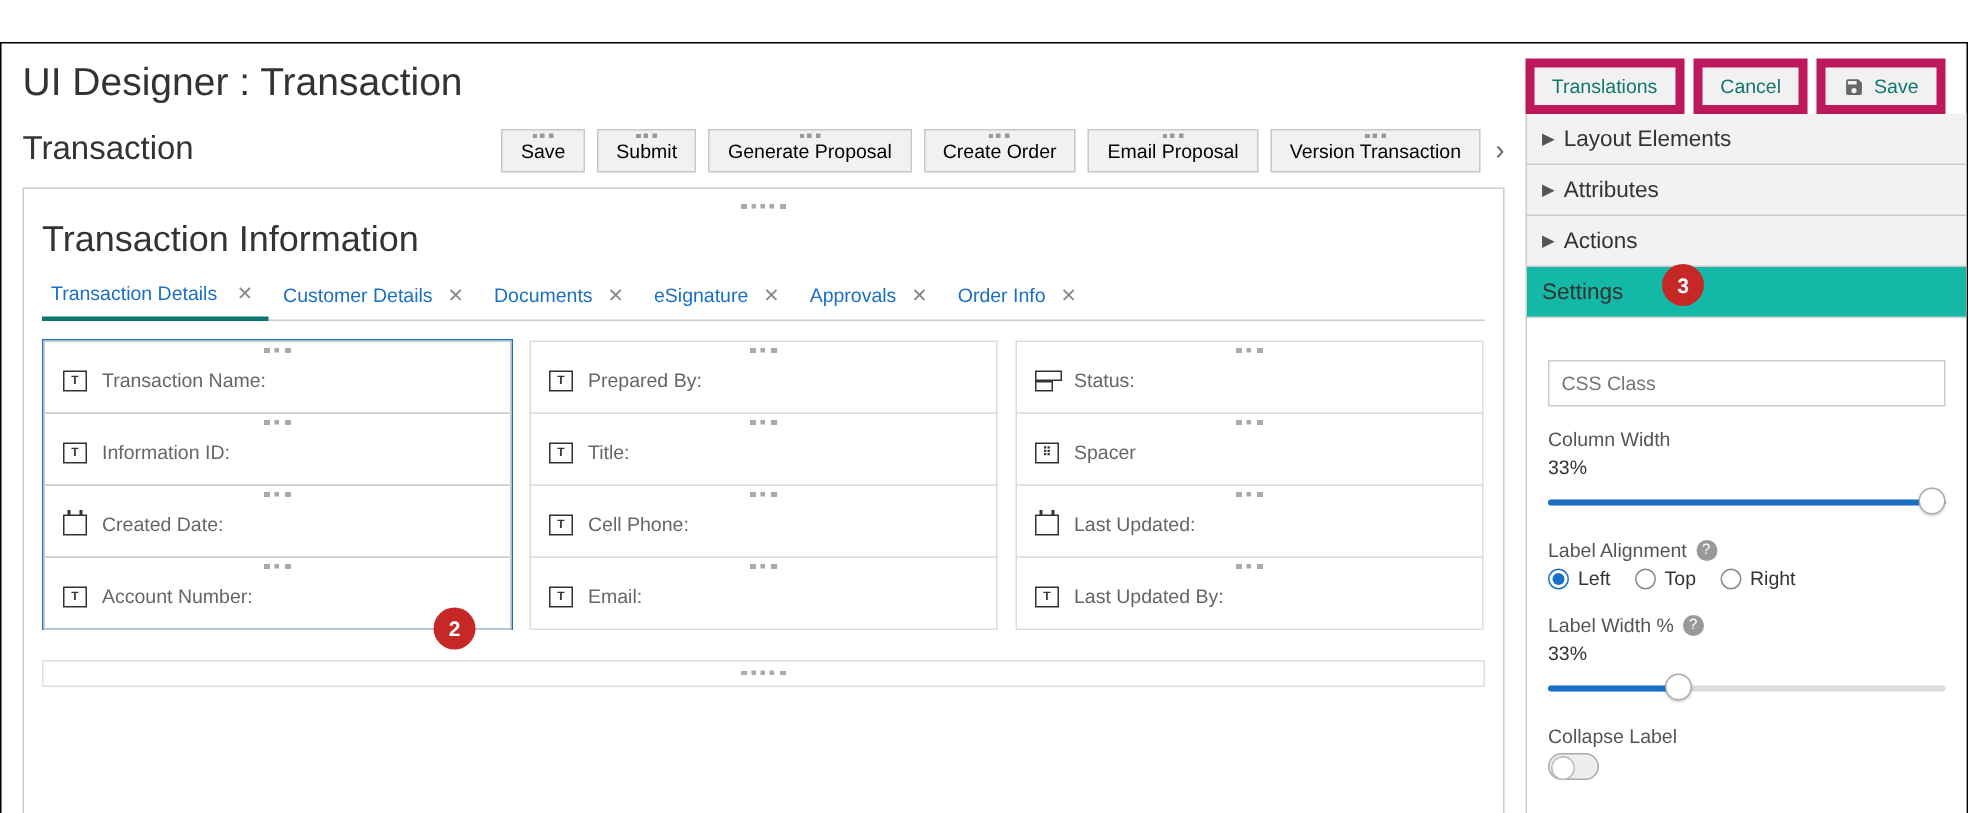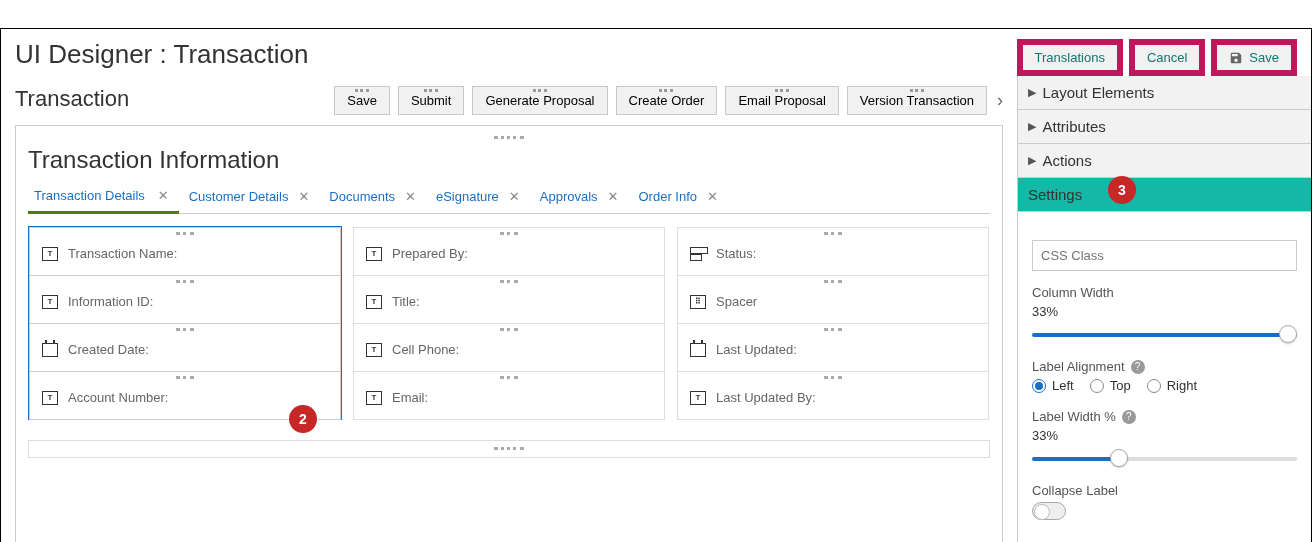--- a/index.html
+++ b/index.html
@@ -16,21 +16,21 @@
   .section-title { font-size: 22px; font-weight: 400; }
   .action-buttons { display: flex; gap: 8px; }
   .action-btn { background: #f1f1f1; border: 1px solid #c8c8c8; padding: 6px 12px; font-size: 13px; cursor: pointer; position: relative; }
   .action-btn::before { content: ""; display:block; position:absolute; top:2px; left:50%; transform:translateX(-50%); width:14px; border-top:3px dotted #999; }
   .chev-right { margin-left: 10px; font-size: 18px; color: #666; cursor: pointer; align-self: center; }
   .canvas-outer { border: 1px solid #ccc; flex: 1; padding: 10px 12px; overflow: hidden; position: relative; }
   .grip-h { width: 30px; height: 4px; border-top: 3px dotted #aaa; margin: 0 auto 6px auto; }
   .panel-title { font-size: 24px; font-weight: 400; margin-bottom: 8px; }
   .tabs { display: flex; align-items: center; border-bottom: 1px solid #ccc; margin-bottom: 12px; gap: 4px; }
   .tab { display: flex; align-items: center; gap: 10px; padding: 6px 10px 8px 6px; color: #1a6fc4; font-size: 13px; cursor: pointer; }
-  .tab.active { border-bottom: 3px solid #4d7c0f; margin-bottom: -1px; font-weight: 500; gap: 13px; }
+  .tab.active { border-bottom: 3px solid #0f766e; margin-bottom: -1px; font-weight: 500; gap: 13px; }
   .tab .x { color: #888; font-size: 13px; }
   .fields-grid { display: flex; gap: 10px; position: relative; }
   .col { flex: 1; display: flex; flex-direction: column; border: 1px solid transparent; }
   .col.selected { border: 1px solid #1a6fc4; }
   .cell { border: 1px solid #ccc; margin-bottom: -1px; padding: 18px 12px 14px 12px; display: flex; align-items: center; gap: 10px; position: relative; }
   .col:not(.selected) .cell { border: 1px solid #ddd; }
   .cell .grip { position: absolute; top: 4px; left: 50%; transform: translateX(-50%); width: 18px; border-top: 3px dotted #aaa; }
   .ficon { width: 16px; height: 14px; border: 1.5px solid #333; display:inline-flex; align-items:center; justify-content:center; font-size:8px; font-weight:bold; flex-shrink:0; }
   .ficon.cal { position:relative; }
   .ficon.cal::before { content:""; position:absolute; top:-4px; left:2px; width:2px; height:4px; background:#333; }

